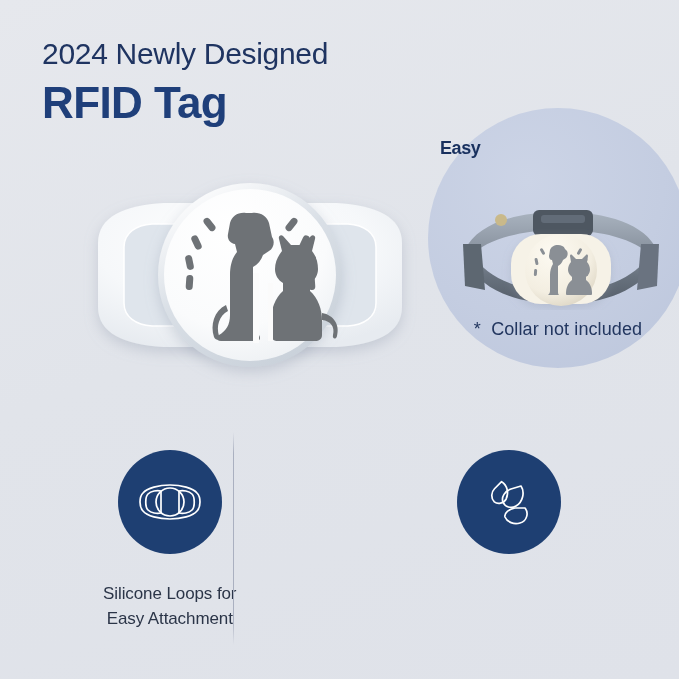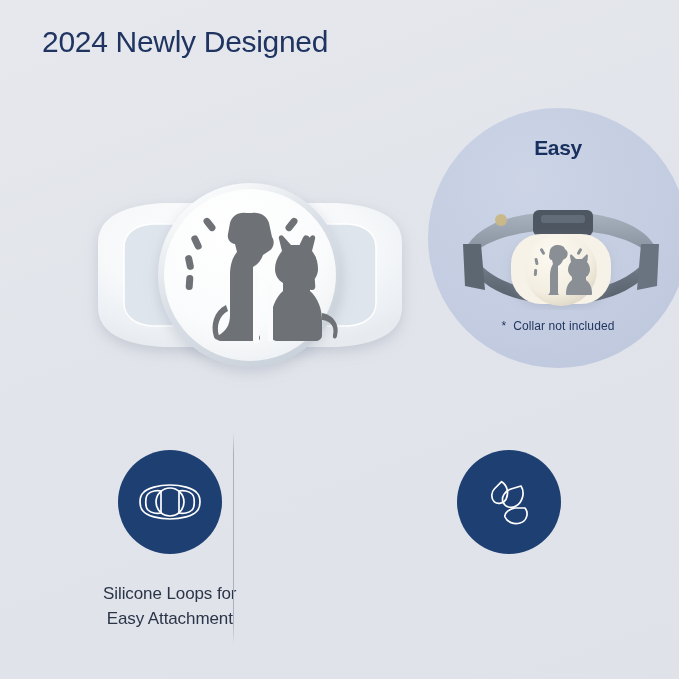--- a/index.html
+++ b/index.html
@@ -21,21 +21,21 @@
     width: 679px;
     height: 679px;
     background: linear-gradient(160deg, #e6e8ed 0%, #e1e4ea 45%, #dfe2e9 100%);
     overflow: hidden;
   }
 
   
   .headline {
     position: absolute;
     left: 42px;
-    top: 24px;
+    top: 36px;
     width: 420px;
   }
   .headline-line1 {
     font-size: 30px;
     line-height: 36px;
     letter-spacing: -0.3px;
     color: #1f3461;
     font-weight: 400;
     white-space: nowrap;
   }
@@ -57,34 +57,34 @@
     width: 260px;
     height: 260px;
     border-radius: 50%;
     background: radial-gradient(circle at 38% 28%, #ccd4e6 0%, #c4cde1 55%, #bcc6dc 100%);
   }
   .attach-title {
     position: absolute;
     left: 440px;
     top: 132px;
     width: 236px;
-    text-align: center;
-    font-size: 21px;
+    text-align: left;
+    font-size: 18px;
     line-height: 32px;
     font-weight: 600;
     color: #18305e;
     letter-spacing: -0.4px;
   }
   .attach-note {
     position: absolute;
     left: 440px;
     top: 319px;
     width: 236px;
     text-align: center;
-    font-size: 12px;
+    font-size: 18px;
     color: #22365f;
     letter-spacing: 0.1px;
     white-space: pre;
   }
 
   
   .collar-wrap {
     position: absolute;
     left: 455px;
     top: 198px;
@@ -147,20 +147,21 @@
   .divider-1 { left: 233px; }
   .divider-2 { left: 452px; }
 </style>
 </head>
 <body>
 
 <div class="page">
 
   <div class="headline">
     <div class="headline-line1">2024 Newly Designed</div>
+    <div class="headline-line2">RFID Tag</div>
   </div>
 
   <div class="hero">
     <svg width="380" height="240" viewBox="0 0 380 240">
       <defs>
         <radialGradient id="holderGrad" cx="45%" cy="30%" r="75%">
           <stop offset="0%" stop-color="#ffffff"></stop>
           <stop offset="60%" stop-color="#f6f8fa"></stop>
           <stop offset="100%" stop-color="#e7ebf0"></stop>
         </radialGradient>

